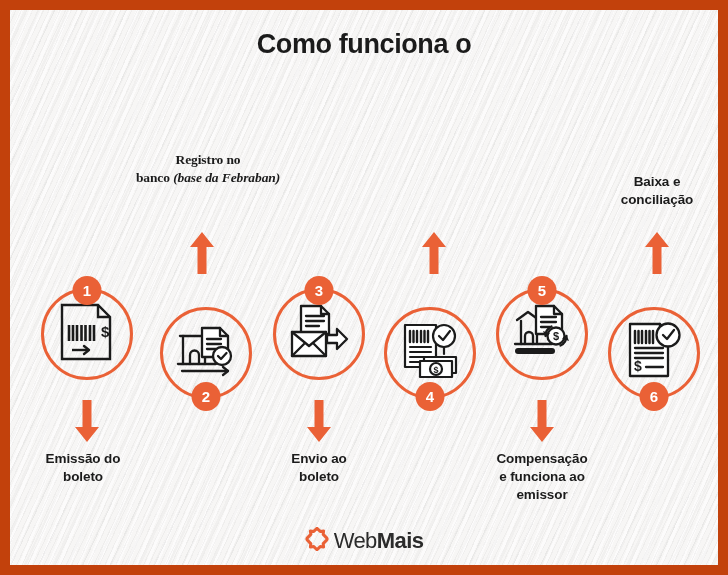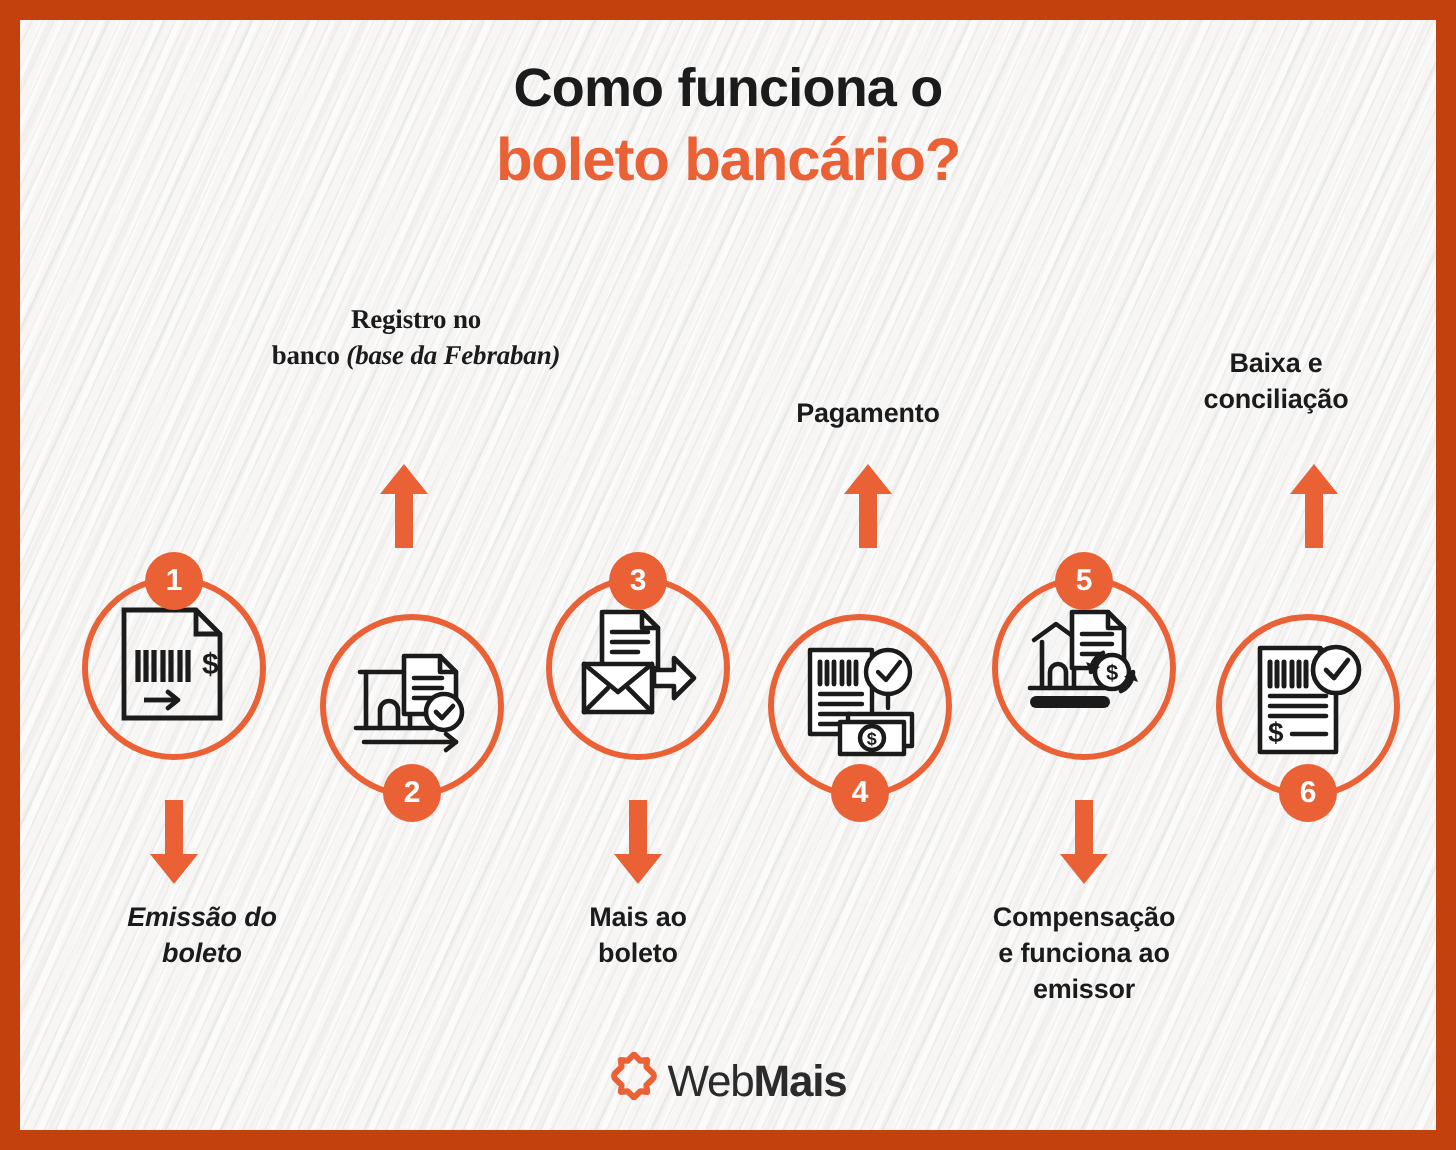--- a/index.html
+++ b/index.html
@@ -123,33 +123,29 @@
   #logo-text .bold  { font-weight: bold; }
 </style>
 </head>
 <body>
 
 <div id="infographic">
   <div id="canvas">
 
     <div id="title-block">
       <div id="title-line1">Como funciona o</div>
-      <div id="title-line2">boleto bancário?</div>
     </div>
 
     <div class="step-label" style="left:121px; top:141px; width:154px;font-family:Liberation Serif, serif;">
       <span>Registro no</span><br>
       <span>banco </span><i>(base da Febraban)</i>
     </div>
 
-    <div class="step-label" style="left:350px; top:188px; width:148px;">
-      <span>Pagamento</span>
-    </div>
-
-    <div class="step-label" style="left:558px; top:163px; width:140px;">
+
+    <div class="step-label" style="left:577px; top:163px; width:140px;">
       <span>Baixa e</span><br>
       <span>conciliação</span>
     </div>
 
     <div class="arrow" style="left:179px; top:222px;">
       <svg width="26" height="42" viewBox="0 0 26 42" aria-hidden="true">
         <path d="M13 0 L25 15 L17.5 15 L17.5 42 L8.5 42 L8.5 15 L1 15 Z" fill="#ea6136"></path>
       </svg>
     </div>
     <div class="arrow" style="left:411px; top:222px;">
@@ -324,27 +320,27 @@
       <svg width="26" height="42" viewBox="0 0 26 42" aria-hidden="true">
         <path d="M13 42 L25 27 L17.5 27 L17.5 0 L8.5 0 L8.5 27 L1 27 Z" fill="#ea6136"></path>
       </svg>
     </div>
     <div class="arrow" style="left:519px; top:390px;">
       <svg width="26" height="42" viewBox="0 0 26 42" aria-hidden="true">
         <path d="M13 42 L25 27 L17.5 27 L17.5 0 L8.5 0 L8.5 27 L1 27 Z" fill="#ea6136"></path>
       </svg>
     </div>
 
-    <div class="step-label" style="left:21px; top:440px; width:140px;font-style:italic;">
+    <div class="step-label" style="left:3px; top:440px; width:140px;">
       <span>Emissão do</span><br>
       <span>boleto</span>
     </div>
 
     <div class="step-label" style="left:239px; top:440px; width:140px;">
-      <span>Mais ao</span><br>
+      <span>Envio ao</span><br>
       <span>boleto</span>
     </div>
 
     <div class="step-label" style="left:447px; top:440px; width:170px;">
       <span>Compensação</span><br>
       <span>e funciona ao</span><br>
       <span>emissor</span>
     </div>
 
     <div id="logo">

